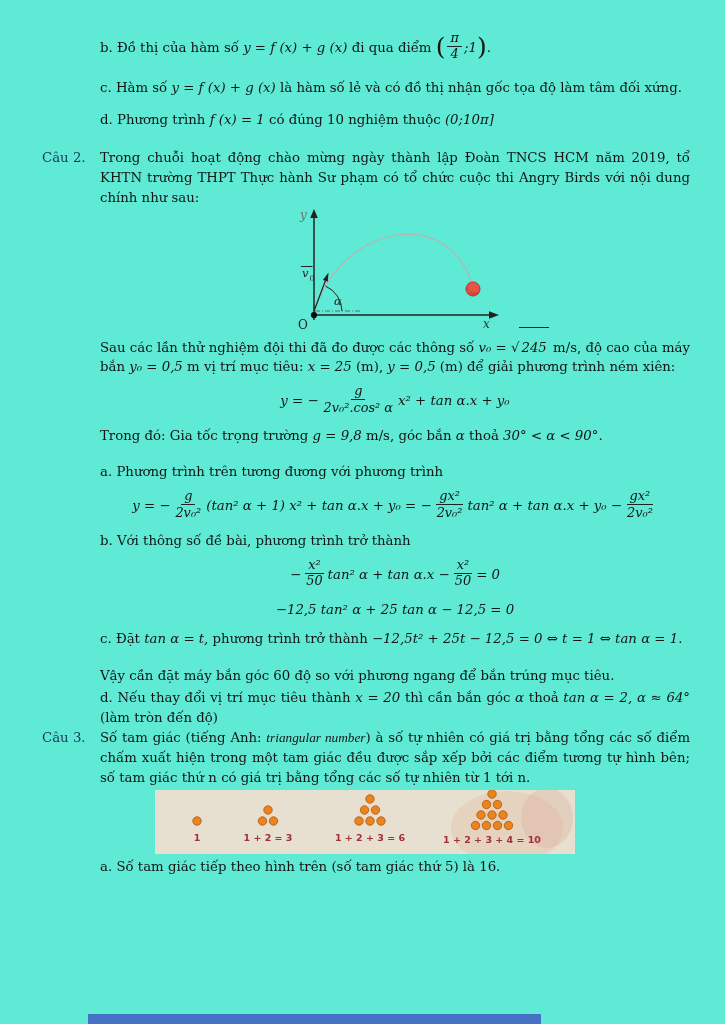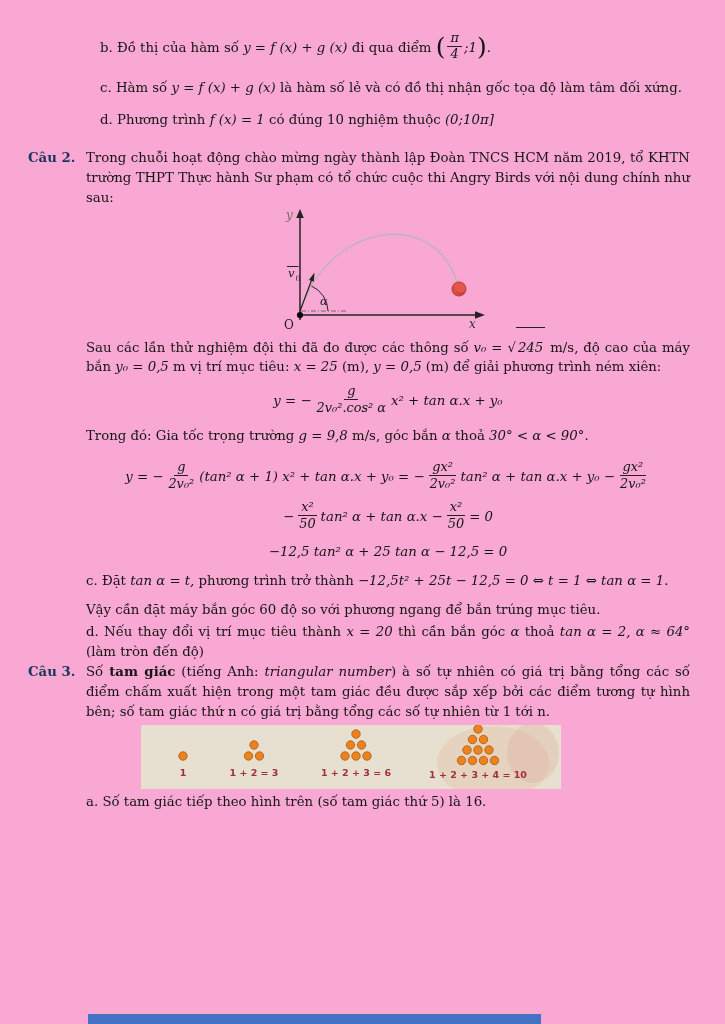--- a/index.html
+++ b/index.html
@@ -1,27 +1,27 @@
 <!DOCTYPE html>
 <html><head>
 <meta charset="utf-8">
 <style>
   html,body{margin:0;padding:0;background:#ffffff;}
-  .page{position:relative;width:725px;height:1024px;background:#f9a8d4;overflow:hidden;
+  .page{position:relative;width:725px;height:1024px;background:#5eead4;overflow:hidden;
         font-family:"DejaVu Serif",serif;font-size:13.3px;line-height:1.5;color:#151515;}
   .content{padding-top:33px;}
   .ind{margin-left:100px;margin-right:35px;}
   .qrow{display:flex;margin-right:35px;}
-  .qlabel{flex:0 0 58px;margin-left:28px;font-weight:700;color:#17365d;}
+  .qlabel{flex:0 0 58px;margin-left:42px;font-weight:400;color:#17365d;}
   .qbody{flex:1;min-width:0;}
   p{margin:0;}
   .just{text-align:justify;}
   .math{font-style:italic;}
-  .bold{font-weight:700;}
-  .ital{font-style:italic;}
+  .bold{font-weight:400;}
+  .ital{font-style:italic;font-family:Liberation Serif, serif;}
   .mb8{margin-bottom:16px;} .mb12{margin-bottom:4px;} .mb14{margin-bottom:14px;} .mb18{margin-bottom:18px;margin-top:12px;}
   .frac{display:inline-flex;flex-direction:column;align-items:center;vertical-align:middle;
         margin:0 2px;line-height:1.12;position:relative;top:-2px;font-size:0.97em;}
   .frac .fn{padding:0 3px 0.5px;border-bottom:1.2px solid #222;}
   .frac .fd{padding:0.5px 3px 0;}
   .eq{text-align:center;margin:9px 0;}
   .bigp{display:inline-block;font-size:25px;line-height:0.85;vertical-align:middle;position:relative;top:-2px;}
   .sqrtv{border-top:1.2px solid #222;padding:12px 2px;}
   .rsign{font-style:normal;}
   .diagram{margin:0 0 0 152px;}
@@ -84,51 +84,53 @@
           <span>y = −</span><span class="frac">
               <span class="fn">g</span>
               <span class="fd">2v₀².cos² α</span>
             </span><span>x² + tan α.x + y₀</span>
         </p>
 
         <p class="just mb8">
           <span>Trong đó: Gia tốc trọng trường </span><span class="math">g = 9,8</span><span> m/s, góc bắn </span><span class="math">α</span><span> thoả </span><span class="math">30° &lt; α &lt; 90°</span><span>.</span>
         </p>
 
+        <p class="just">a. Phương trình trên tương đương với phương trình</p>
 
         <p class="eq math">
           <span>y = −</span><span class="frac">
               <span class="fn">g</span>
               <span class="fd">2v₀²</span>
             </span><span>(tan² α + 1) x² + tan α.x + y₀ = −</span><span class="frac">
               <span class="fn">gx²</span>
               <span class="fd">2v₀²</span>
             </span><span>tan² α + tan α.x + y₀ −</span><span class="frac">
               <span class="fn">gx²</span>
               <span class="fd">2v₀²</span>
             </span>
         </p>
 
+        <p class="just">b. Với thông số đề bài, phương trình trở thành</p>
 
         <p class="eq math">
           <span>−</span><span class="frac">
               <span class="fn">x²</span>
               <span class="fd">50</span>
             </span><span>tan² α + tan α.x −</span><span class="frac">
               <span class="fn">x²</span>
               <span class="fd">50</span>
             </span><span>= 0</span>
         </p>
 
         <p class="eq math">−12,5 tan² α + 25 tan α − 12,5 = 0</p>
 
         <p class="just">
           <span>c. Đặt </span><span class="math">tan α = t,</span><span> phương trình trở thành </span><span class="math">−12,5t² + 25t − 12,5 = 0 ⇔ t = 1 ⇔ tan α = 1</span><span>.</span>
         </p>
-        <p class="just" style="margin-top:9px;">Vậy cần đặt máy bắn góc 60 độ so với phương ngang để bắn trúng mục tiêu.</p>
+        <p class="just" style="margin-top:17px;">Vậy cần đặt máy bắn góc 60 độ so với phương ngang để bắn trúng mục tiêu.</p>
         <p class="just" style="margin-top:2px;">
           <span>d. Nếu thay đổi vị trí mục tiêu thành </span><span class="math">x = 20</span><span> thì cần bắn góc </span><span class="math">α</span><span> thoả </span><span class="math">tan α = 2, α ≈ 64°</span><span> (làm tròn đến độ)</span>
         </p>
       </div>
     </div>
 
     <div class="qrow">
       <div class="qlabel">Câu 3.</div>
       <div class="qbody">
         <p class="just">

